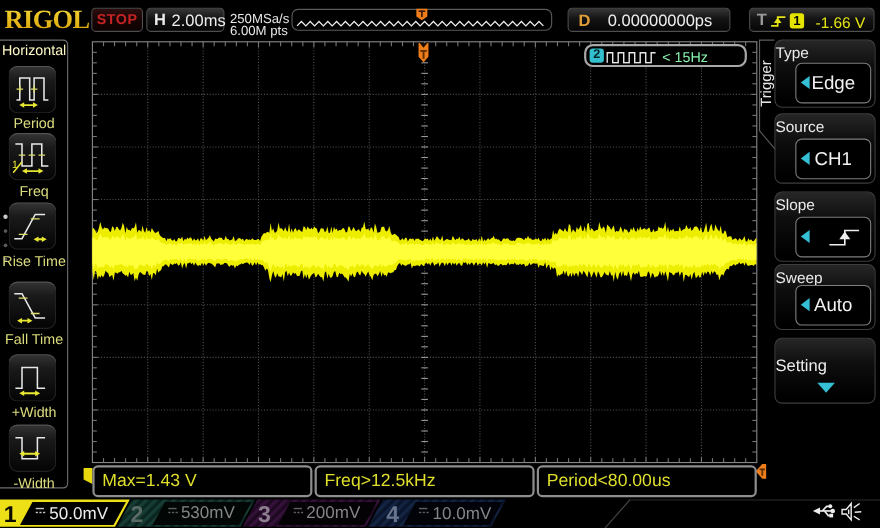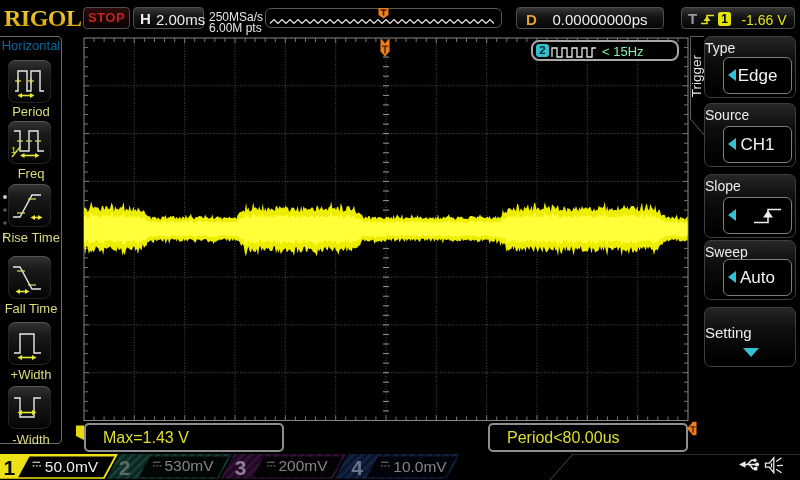--- a/index.html
+++ b/index.html
@@ -25,40 +25,40 @@
   .dbox { left:516px; width:148px; }
   .dbox b { position:absolute; left:9px; top:2.5px; font-size:15px; color:#e29e37; }
   .dbox span { position:absolute; left:24px; top:3px; width:118px; text-align:center; font-size:15px; color:#ededed; }
   .tbox { left:681px; width:114px; }
   .tbox .tt { position:absolute; left:6px; top:2px; font-size:15px; font-weight:bold; color:#9a9a9a; }
   .onebdg { position:absolute; left:36px; top:4px; width:13px; height:14px; background:#e4e400;
             border-radius:2.5px; color:#000; font-weight:bold; font-size:12px; text-align:center; line-height:14px; }
   .tval { position:absolute; left:53px; top:3.5px; width:58px; text-align:center; font-size:14px; color:#e4e414; }
 
   
-  .lmenu-label { position:absolute; left:0px; width:62px; text-align:center; color:#0369a1; font-size:13px; }
+  .lmenu-label { position:absolute; left:0px; width:62px; text-align:center; color:#fef9c3; font-size:13px; }
   .mbtn { position:absolute; left:8px; width:43px; height:43px; border-radius:8px;
           background:linear-gradient(#343434,#1a1a1a 30%,#050505 95%);
           box-shadow:inset 0 1px 0 #555, inset 0 0 0 1px #222; }
   .mlab { position:absolute; left:-4px; width:70px; text-align:center; color:#dcdc7e; font-size:13px; }
 
   
   .rgrp { position:absolute; left:704px; width:92px; border:1px solid #3e3e3e; border-radius:7px;
           background:linear-gradient(#262626,#0e0e0e 38%,#000 92%); }
   .rgl  { position:absolute; width:100%; top:3px; color:#ececec; font-size:14px; }
   .rbtn { position:absolute; left:18px; right:3px; bottom:3px; height:37px; border:1px solid #7e7e7e;
           border-radius:6px; background:#000; }
   .rbv  { position:absolute; width:100%; top:8px; text-align:center; color:#f2f2f2; font-size:17px; }
   .ltri { position:absolute; left:4px; top:11px; width:0; height:0;
           border-top:6px solid transparent; border-bottom:6px solid transparent;
           border-right:8px solid #35c0d6; }
 
   
   .meas { position:absolute; top:423px; height:29px; border:2px solid #8e8e8e; border-radius:5px;
-          background:#000; color:#dfdf2c; font-size:16px; line-height:26px; padding-left:17px; }
+          background:#000; color:#dfdf2c; font-size:16px; line-height:26px; padding-left:7px; }
 
   .msgbox { position:absolute; left:531px; top:40px; width:148px; height:21px; border:2px solid #a8a8a8;
             border-radius:8px; background:#000; }
   .msg2 { position:absolute; left:3px; top:2px; width:13px; height:13px; background:#33bfce; border-radius:3px;
           color:#03282c; font-weight:bold; font-size:11.5px; text-align:center; line-height:13px; }
   .msgtxt { position:absolute; left:69px; top:2px; font-size:13px; color:#86efac; }
 </style>
 </head>
 <body>
 <div id="scope">
@@ -653,15 +653,16 @@
         <div class="ltri"></div>
         <div class="rbv">Auto</div>
       </div>
   </div>
   <div class="rgrp" style="top:307px;height:60px">
     <div class="rgl" style="top:16px;font-size:15px">Setting</div>
     <div class="abs" style="left:38px;top:40px;width:0;height:0;border-left:8px solid transparent;border-right:8px solid transparent;border-top:9px solid #35c0d6"></div>
   </div>
 
   <div class="meas" style="left:84px;width:200px">Max=1.43 V</div>
+  <div class="meas" style="left:286px;width:200px">Freq&gt;12.5kHz</div>
   <div class="meas" style="left:488px;width:200px">Period&lt;80.00us</div>
 
 </div>
 
 </body></html>

